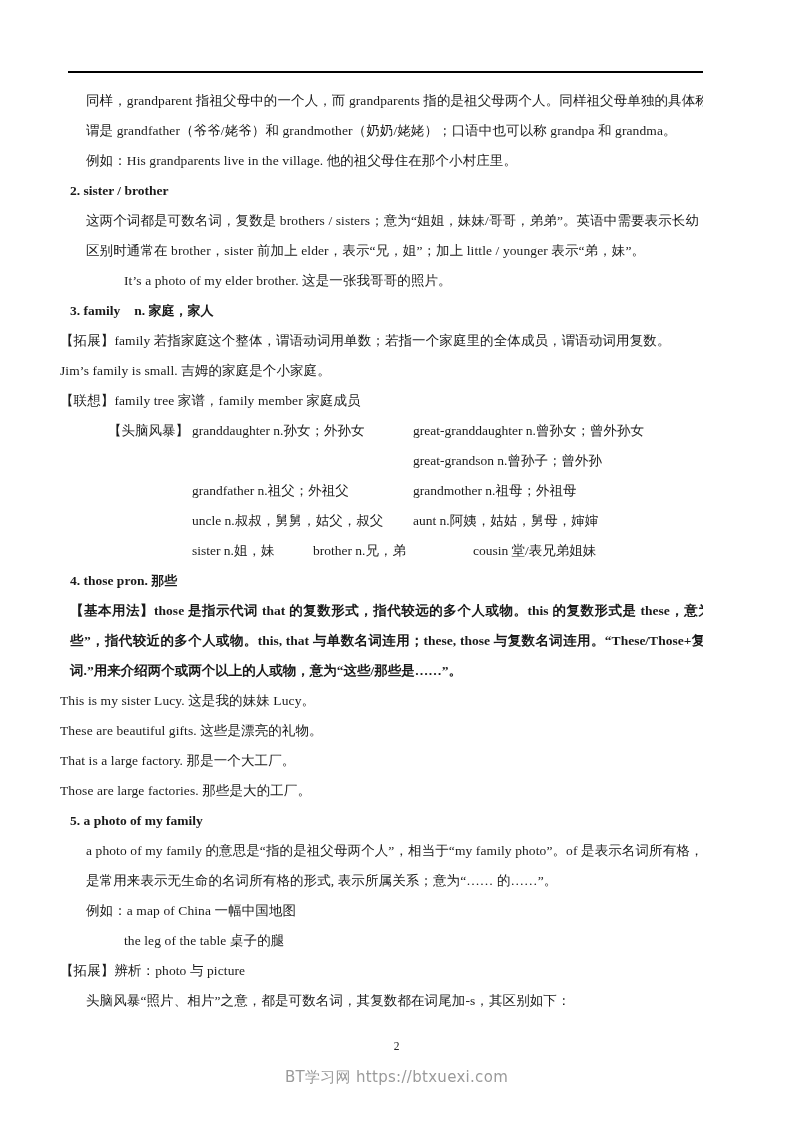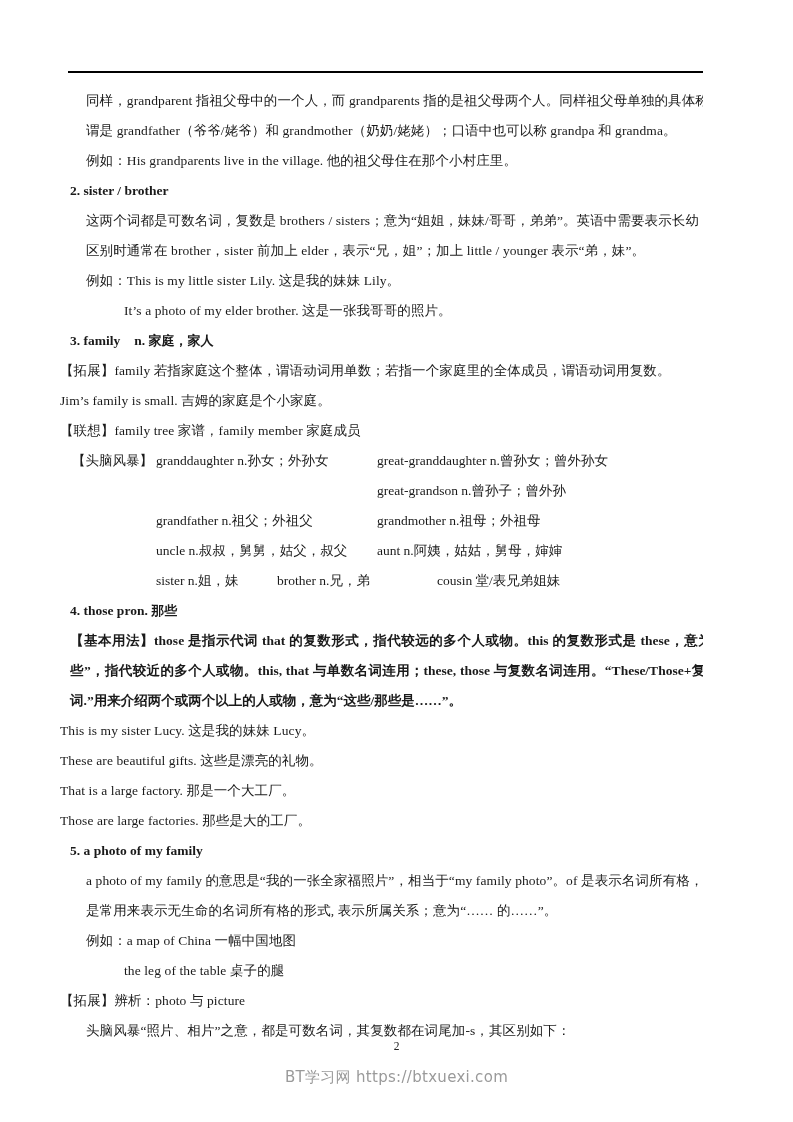--- a/index.html
+++ b/index.html
@@ -77,20 +77,21 @@
     font-weight: bold;
   }
   .block.tight { padding-left: 70px; padding-right: 60px; }
 
   
   .vocab {
     position: relative;
     padding-left: 72px;
     font-size: 13.5px;
     line-height: 30px;
+    margin-left: 36px;
   }
   .vocab-row {
     height: 30px;
     white-space: nowrap;
     position: relative;
   }
   .vocab-tag {
     display: inline-block;
     width: 84px;
   }
@@ -144,21 +145,20 @@
 
   <div class="content">
 
     <div class="line ind-1">同样，grandparent 指祖父母中的一个人，而 grandparents 指的是祖父母两个人。同样祖父母单独的具体称</div>
     <div class="line ind-1">谓是 grandfather（爷爷/姥爷）和 grandmother（奶奶/姥姥）；口语中也可以称 grandpa 和 grandma。</div>
     <div class="line ind-1">例如：His grandparents live in the village. 他的祖父母住在那个小村庄里。</div>
 
     <div class="sec-head">2. sister / brother</div>
     <div class="line ind-1">这两个词都是可数名词，复数是 brothers / sisters；意为“姐姐，妹妹/哥哥，弟弟”。英语中需要表示长幼</div>
     <div class="line ind-1">区别时通常在 brother，sister 前加上 elder，表示“兄，姐”；加上 little / younger 表示“弟，妹”。</div>
-    <div class="line ind-1">例如：This is my little sister Lily. 这是我的妹妹 Lily。</div>
     <div class="line ind-3">It’s a photo of my elder brother. 这是一张我哥哥的照片。</div>
 
     <div class="sec-head">
       <span>3. family</span><span class="gap"></span><span>n.</span>
       <span class="cn">家庭，家人</span>
     </div>
     <div class="line ind-0">【拓展】family 若指家庭这个整体，谓语动词用单数；若指一个家庭里的全体成员，谓语动词用复数。</div>
     <div class="line ind-0">Jim’s family is small. 吉姆的家庭是个小家庭。</div>
     <div class="line ind-0">【联想】family tree 家谱，family member  家庭成员</div>
 
@@ -190,21 +190,21 @@
       <span>4. those pron.</span>
       <span class="cn">那些</span>
     </div>
     <div class="block tight">【基本用法】those 是指示代词 that 的复数形式，指代较远的多个人或物。this 的复数形式是 these，意为“这些”，指代较近的多个人或物。this, that 与单数名词连用；these, those 与复数名词连用。“These/Those+复数名词.”用来介绍两个或两个以上的人或物，意为“这些/那些是……”。</div>
     <div class="line ind-0">This is my sister Lucy. 这是我的妹妹 Lucy。</div>
     <div class="line ind-0">These are beautiful gifts. 这些是漂亮的礼物。</div>
     <div class="line ind-0">That is a large factory. 那是一个大工厂。</div>
     <div class="line ind-0">Those are large factories. 那些是大的工厂。</div>
 
     <div class="sec-head">5. a photo of my family</div>
-    <div class="line ind-1">a photo of my family 的意思是“我的一张全家福照片”，相当于“my family photo”。of 是表示名词所有格，</div>
+    <div class="line ind-1">a photo of my family 的意思是“指的是祖父母两个人”，相当于“my family photo”。of 是表示名词所有格，</div>
     <div class="line ind-1">是常用来表示无生命的名词所有格的形式, 表示所属关系；意为“…… 的……”。</div>
     <div class="line ind-1">例如：a map of China  一幅中国地图</div>
     <div class="line ind-3">the leg of the table  桌子的腿</div>
     <div class="line ind-0">【拓展】辨析：photo 与  picture</div>
     <div class="line ind-1">头脑风暴“照片、相片”之意，都是可数名词，其复数都在词尾加-s，其区别如下：</div>
 
   </div>
 
   <div class="page-number">2</div>
   <div class="watermark">BT学习网 https://btxuexi.com</div>

